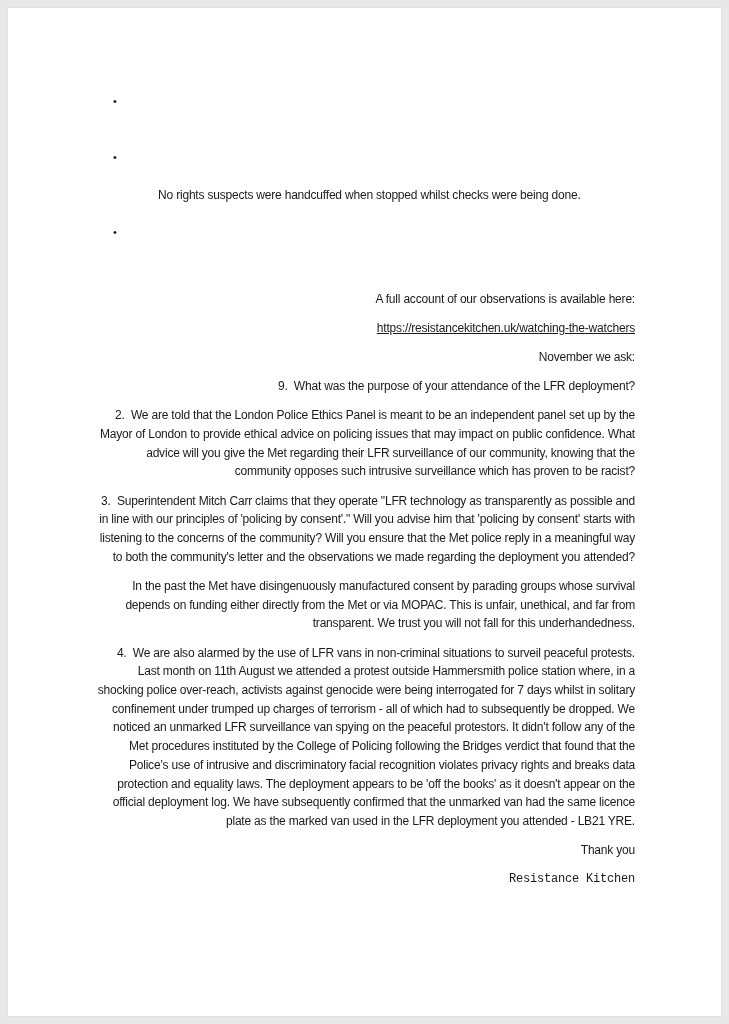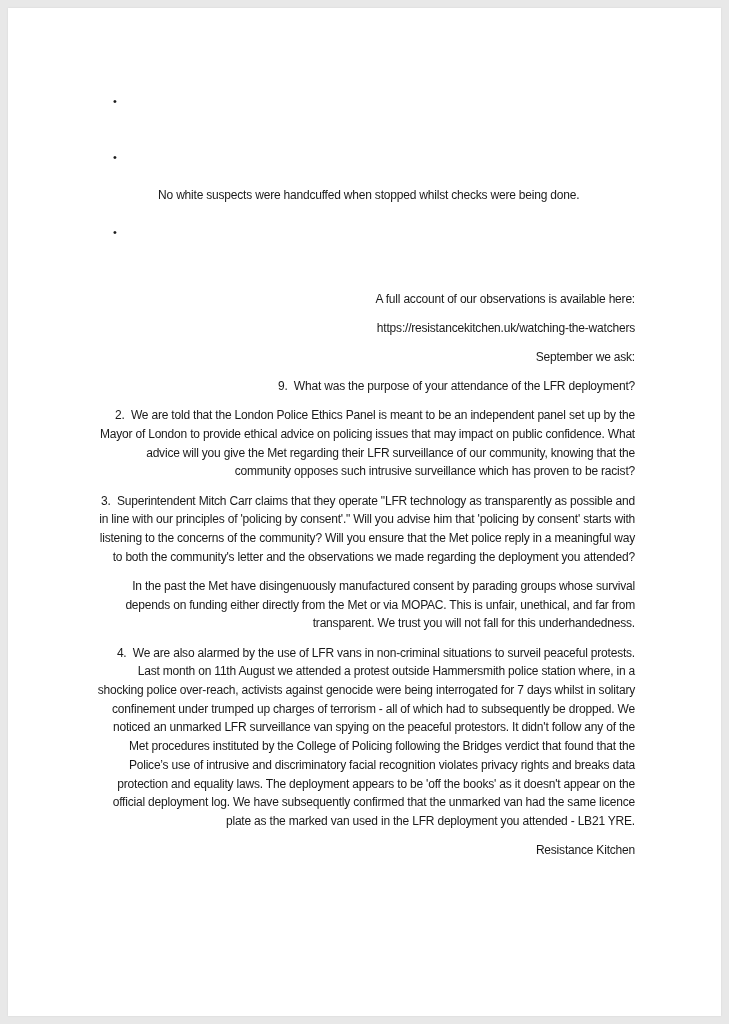--- a/index.html
+++ b/index.html
@@ -43,46 +43,48 @@
     font-size: 11px;
   }
   p.para {
     margin: 0 0 10.5px 0;
     white-space: pre-wrap;
     text-align: right;
   }
   p.url {
     overflow-wrap: break-word;
     word-break: break-word;
+    text-decoration: underline;
   }
-  p.last { margin-bottom: 0; }
+  p.last { margin-bottom: 0; font-family: Liberation Mono, monospace; }
 </style>
 </head>
 <body>
 
 <div class="page">
   <div class="content">
 
     <ul class="bullets">
       <li>
         <span class="glyph">•</span>
       </li>
       <li>
         <span class="glyph">•</span>
-        <span>No white suspects were handcuffed when stopped whilst checks were being done.</span>
+        <span>No rights suspects were handcuffed when stopped whilst checks were being done.</span>
       </li>
       <li>
         <span class="glyph">•</span>
       </li>
     </ul>
 
     <p class="para">A full account of our observations is available here:</p>
     <p class="para url">https://resistancekitchen.uk/watching-the-watchers</p>
-    <p class="para">September we ask:</p>
+    <p class="para">November we ask:</p>
     <p class="para">9.  What was the purpose of your attendance of the LFR deployment?</p>
     <p class="para">2.  We are told that the London Police Ethics Panel is meant to be an independent panel set up by the Mayor of London to provide ethical advice on policing issues that may impact on public confidence. What advice will you give the Met regarding their LFR surveillance of our community, knowing that the community opposes such intrusive surveillance which has proven to be racist?</p>
     <p class="para">3.  Superintendent Mitch Carr claims that they operate "LFR technology as transparently as possible and in line with our principles of 'policing by consent'." Will you advise him that 'policing by consent' starts with listening to the concerns of the community? Will you ensure that the Met police reply in a meaningful way to both the community's letter and the observations we made regarding the deployment you attended?</p>
     <p class="para">In the past the Met have disingenuously manufactured consent by parading groups whose survival depends on funding either directly from the Met or via MOPAC. This is unfair, unethical, and far from transparent. We trust you will not fall for this underhandedness.</p>
     <p class="para">4.  We are also alarmed by the use of LFR vans in non-criminal situations to surveil peaceful protests. Last month on 11th August we attended a protest outside Hammersmith police station where, in a shocking police over-reach, activists against genocide were being interrogated for 7 days whilst in solitary confinement under trumped up charges of terrorism - all of which had to subsequently be dropped. We noticed an unmarked LFR surveillance van spying on the peaceful protestors. It didn't follow any of the Met procedures instituted by the College of Policing following the Bridges verdict that found that the Police’s use of intrusive and discriminatory facial recognition violates privacy rights and breaks data protection and equality laws. The deployment appears to be 'off the books' as it doesn't appear on the official deployment log. We have subsequently confirmed that the unmarked van had the same licence plate as the marked van used in the LFR deployment you attended - LB21 YRE.</p>
+    <p class="para">Thank you</p>
     <p class="para last">Resistance Kitchen</p>
 
   </div>
 </div>
 
 </body></html>

